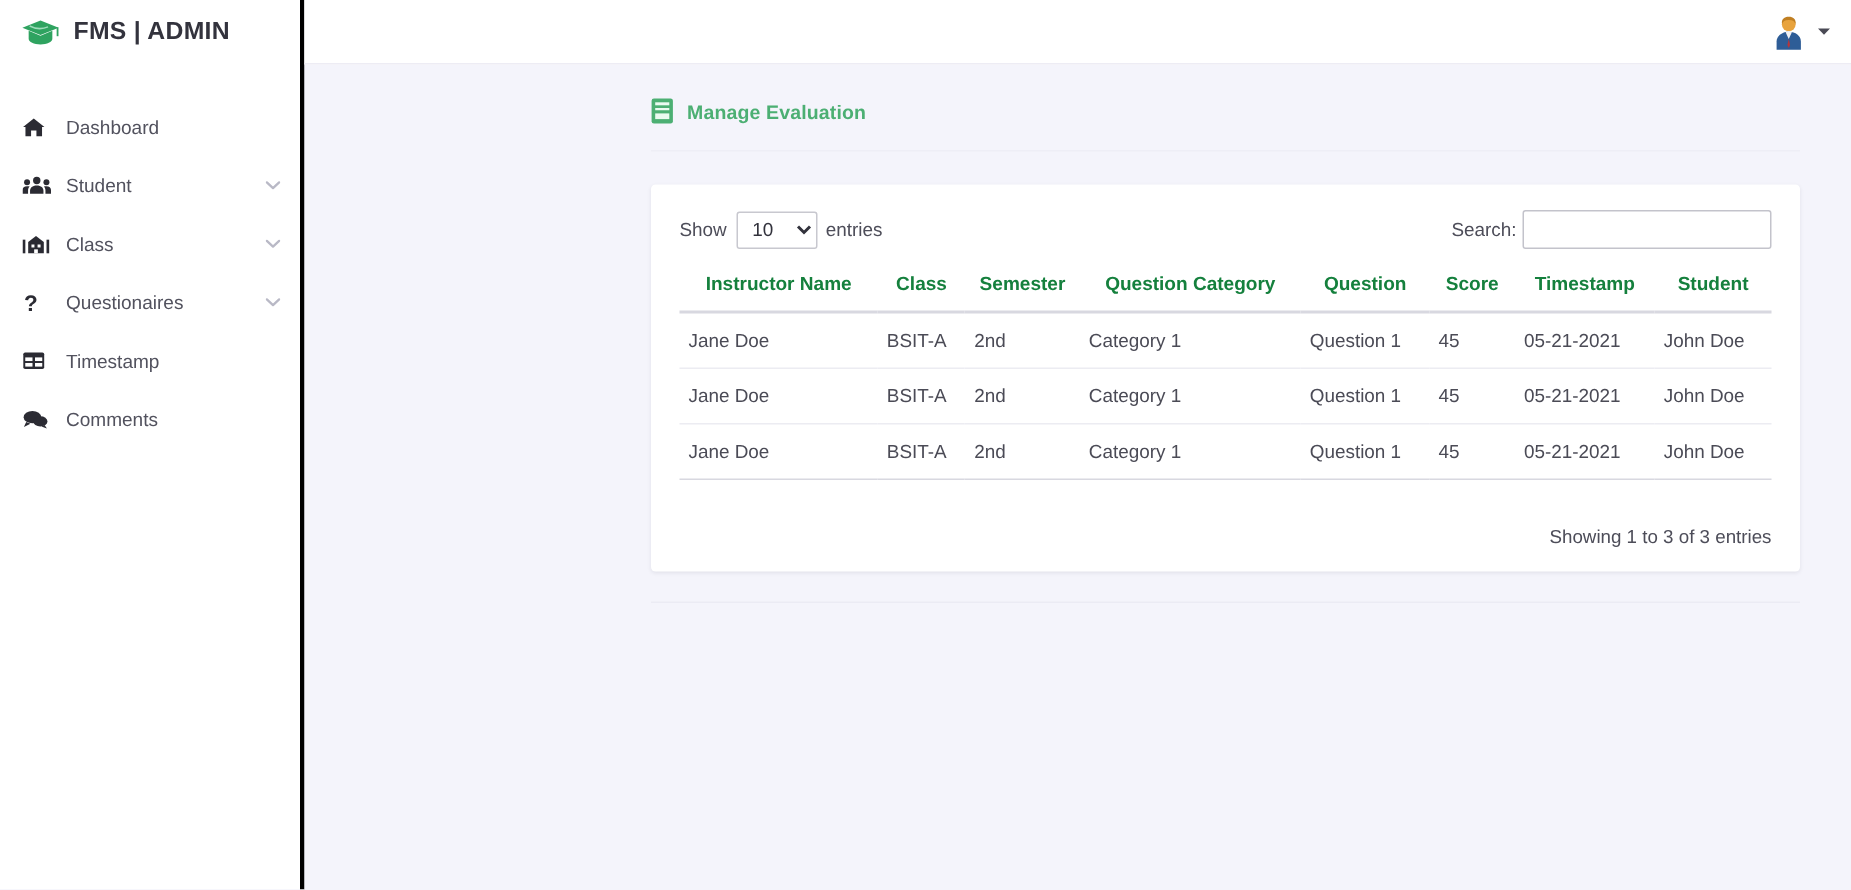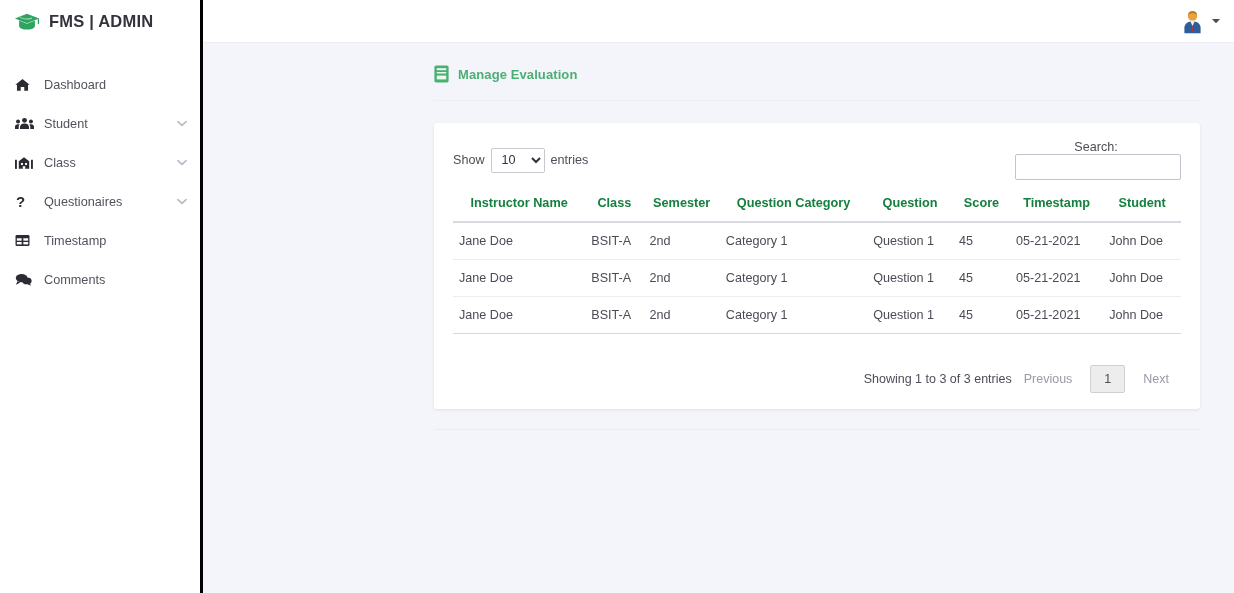--- a/index.html
+++ b/index.html
@@ -101,21 +101,21 @@
   .length-select {
     font-family: "Liberation Sans", sans-serif;
     font-size: 12.6px; color: #32323c;
     padding: 3px 4px 3px 6px;
     border: 1px solid #c8c8cf;
     border-radius: 2px;
     background: #fff;
     height: 25px;
     min-width: 47px;
   }
-  .search-ctl { display: flex; align-items: center; font-size: 12.6px; color: #4d4d59; flex-direction: column; }
+  .search-ctl { display: flex; align-items: center; font-size: 12.6px; color: #4d4d59; }
   .search-input {
     margin-left: 4px;
     width: 166px; height: 26px;
     border: 1px solid #c3c3cb;
     border-radius: 2px;
     background: #fff;
     font-family: "Liberation Sans", sans-serif;
     font-size: 12.6px;
     padding: 0 6px;
     color: #32323c;
@@ -374,25 +374,20 @@
               <td>Question 1</td>
               <td>45</td>
               <td>05-21-2021</td>
               <td>John Doe</td>
             </tr>
           </tbody>
         </table>
 
         <div class="table-footer">
           <div class="dt-info">Showing 1 to 3 of 3 entries</div>
-          <div class="dt-paginate">
-            <span class="pg">Previous</span>
-            <span class="pg num">1</span>
-            <span class="pg">Next</span>
-          </div>
         </div>
 
       </section>
 
       <div class="bottom-rule"></div>
 
     </div>
   </div>
 </div>
 

